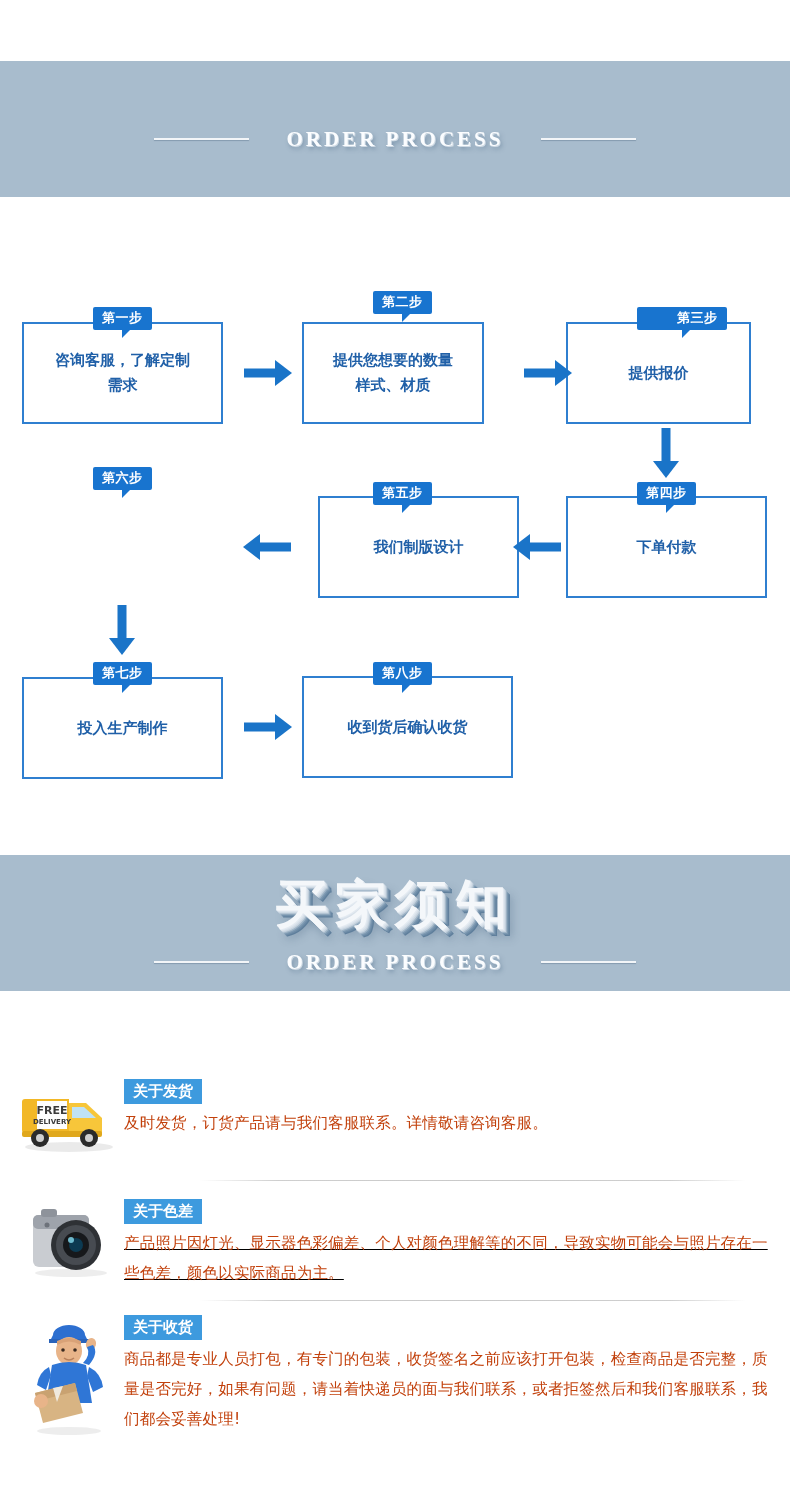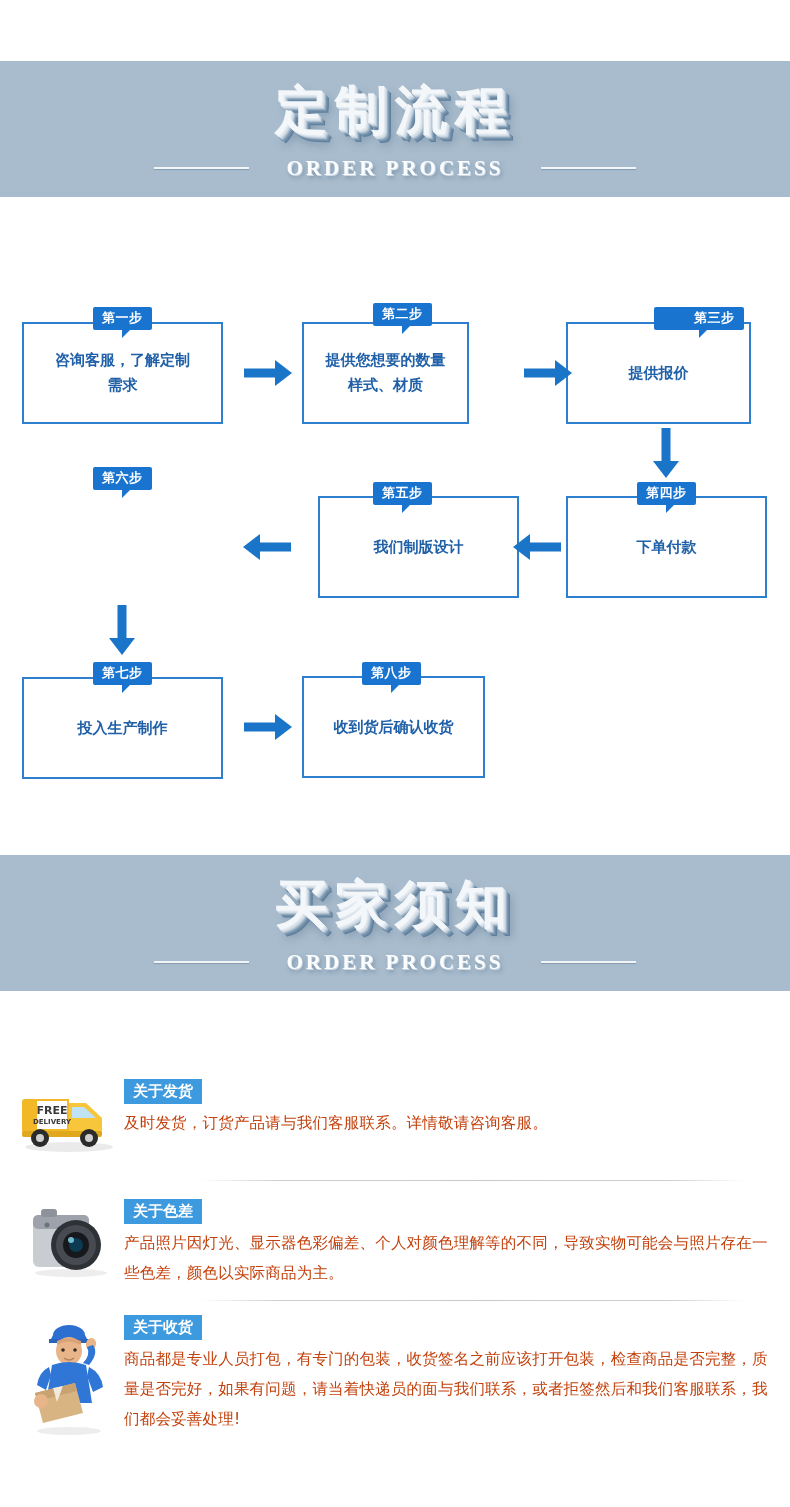--- a/index.html
+++ b/index.html
@@ -173,30 +173,29 @@
     line-height: 30px;
     font-family: "DejaVu Sans", sans-serif;
     letter-spacing: .2px;
   }
   .notice-divider {
     height: 1px;
     margin: 0 22px 0 100px;
     background: linear-gradient(to right, rgba(205,205,205,0) 0%, #cfcfcf 14%, #c9c9c9 50%, #cfcfcf 86%, rgba(205,205,205,0) 100%);
   }
   #notice-0 { height: 120px; }
-  #notice-1 { height: 116px; }
+  #notice-1 { height: 116px; text-decoration: underline; }
   #notice-2 { height: 168px; }
 </style>
 </head>
 <body>
 
 <div class="page">
 
   <div class="banner" id="banner-1">
-    <div class="banner-title">定制流程</div>
     <div class="banner-sub-row">
       <div class="sub-rule"></div>
       <div class="banner-sub">ORDER PROCESS</div>
       <div class="sub-rule"></div>
     </div>
   </div>
 
   <div id="flow">
 
     <div class="flow-box" style="left:22px; top:87px; width:201px; height:102px;">
@@ -204,36 +203,36 @@
         <span>咨询客服，了解定制</span><br><span>需求</span>
       </div>
     </div>
     <div class="step-badge" style="left:93px; top:72px;">第一步</div>
 
     <div class="arrow-h right" style="left:244px; top:125px; width:48px; height:26px;">
       <div class="shaft"></div>
       <div class="head"></div>
     </div>
 
-    <div class="flow-box" style="left:302px; top:87px; width:167px; height:102px;">
+    <div class="flow-box" style="left:302px; top:87px; width:182px; height:102px;">
       <div class="flow-box-text">
         <span>提供您想要的数量</span><br><span>样式、材质</span>
       </div>
     </div>
-    <div class="step-badge" style="left:373px; top:68px;text-align:right;">第二步</div>
+    <div class="step-badge" style="left:373px; top:56px;text-align:right;">第二步</div>
 
     <div class="arrow-h right" style="left:524px; top:125px; width:48px; height:26px;">
       <div class="shaft"></div>
       <div class="head"></div>
     </div>
 
     <div class="flow-box" style="left:566px; top:87px; width:185px; height:102px;">
       <div class="flow-box-text">提供报价</div>
     </div>
-    <div class="step-badge" style="left:654px; top:72px;padding-left:40px;">第三步</div>
+    <div class="step-badge" style="left:637px; top:72px;padding-left:40px;">第三步</div>
 
     <div class="arrow-v" style="left:653px; top:193px; width:26px; height:50px;">
       <div class="shaft" style="height:34px;"></div>
       <div class="head"></div>
     </div>
 
     <div class="flow-box" style="left:566px; top:261px; width:201px; height:102px;">
       <div class="flow-box-text">下单付款</div>
     </div>
     <div class="step-badge" style="left:637px; top:247px;">第四步</div>
@@ -263,24 +262,24 @@
     <div class="flow-box" style="left:22px; top:442px; width:201px; height:102px;">
       <div class="flow-box-text">投入生产制作</div>
     </div>
     <div class="step-badge" style="left:93px; top:427px;">第七步</div>
 
     <div class="arrow-h right" style="left:244px; top:479px; width:48px; height:26px;">
       <div class="shaft"></div>
       <div class="head"></div>
     </div>
 
-    <div class="flow-box" style="left:302px; top:441px; width:183px; height:102px;">
+    <div class="flow-box" style="left:302px; top:441px; width:211px; height:102px;">
       <div class="flow-box-text">收到货后确认收货</div>
     </div>
-    <div class="step-badge" style="left:362px; top:427px;text-align:right;">第八步</div>
+    <div class="step-badge" style="left:373px; top:427px;text-align:right;">第八步</div>
   </div>
 
   <div class="banner" id="banner-2">
     <div class="banner-title">买家须知</div>
     <div class="banner-sub-row">
       <div class="sub-rule"></div>
       <div class="banner-sub">ORDER PROCESS</div>
       <div class="sub-rule"></div>
     </div>
   </div>

